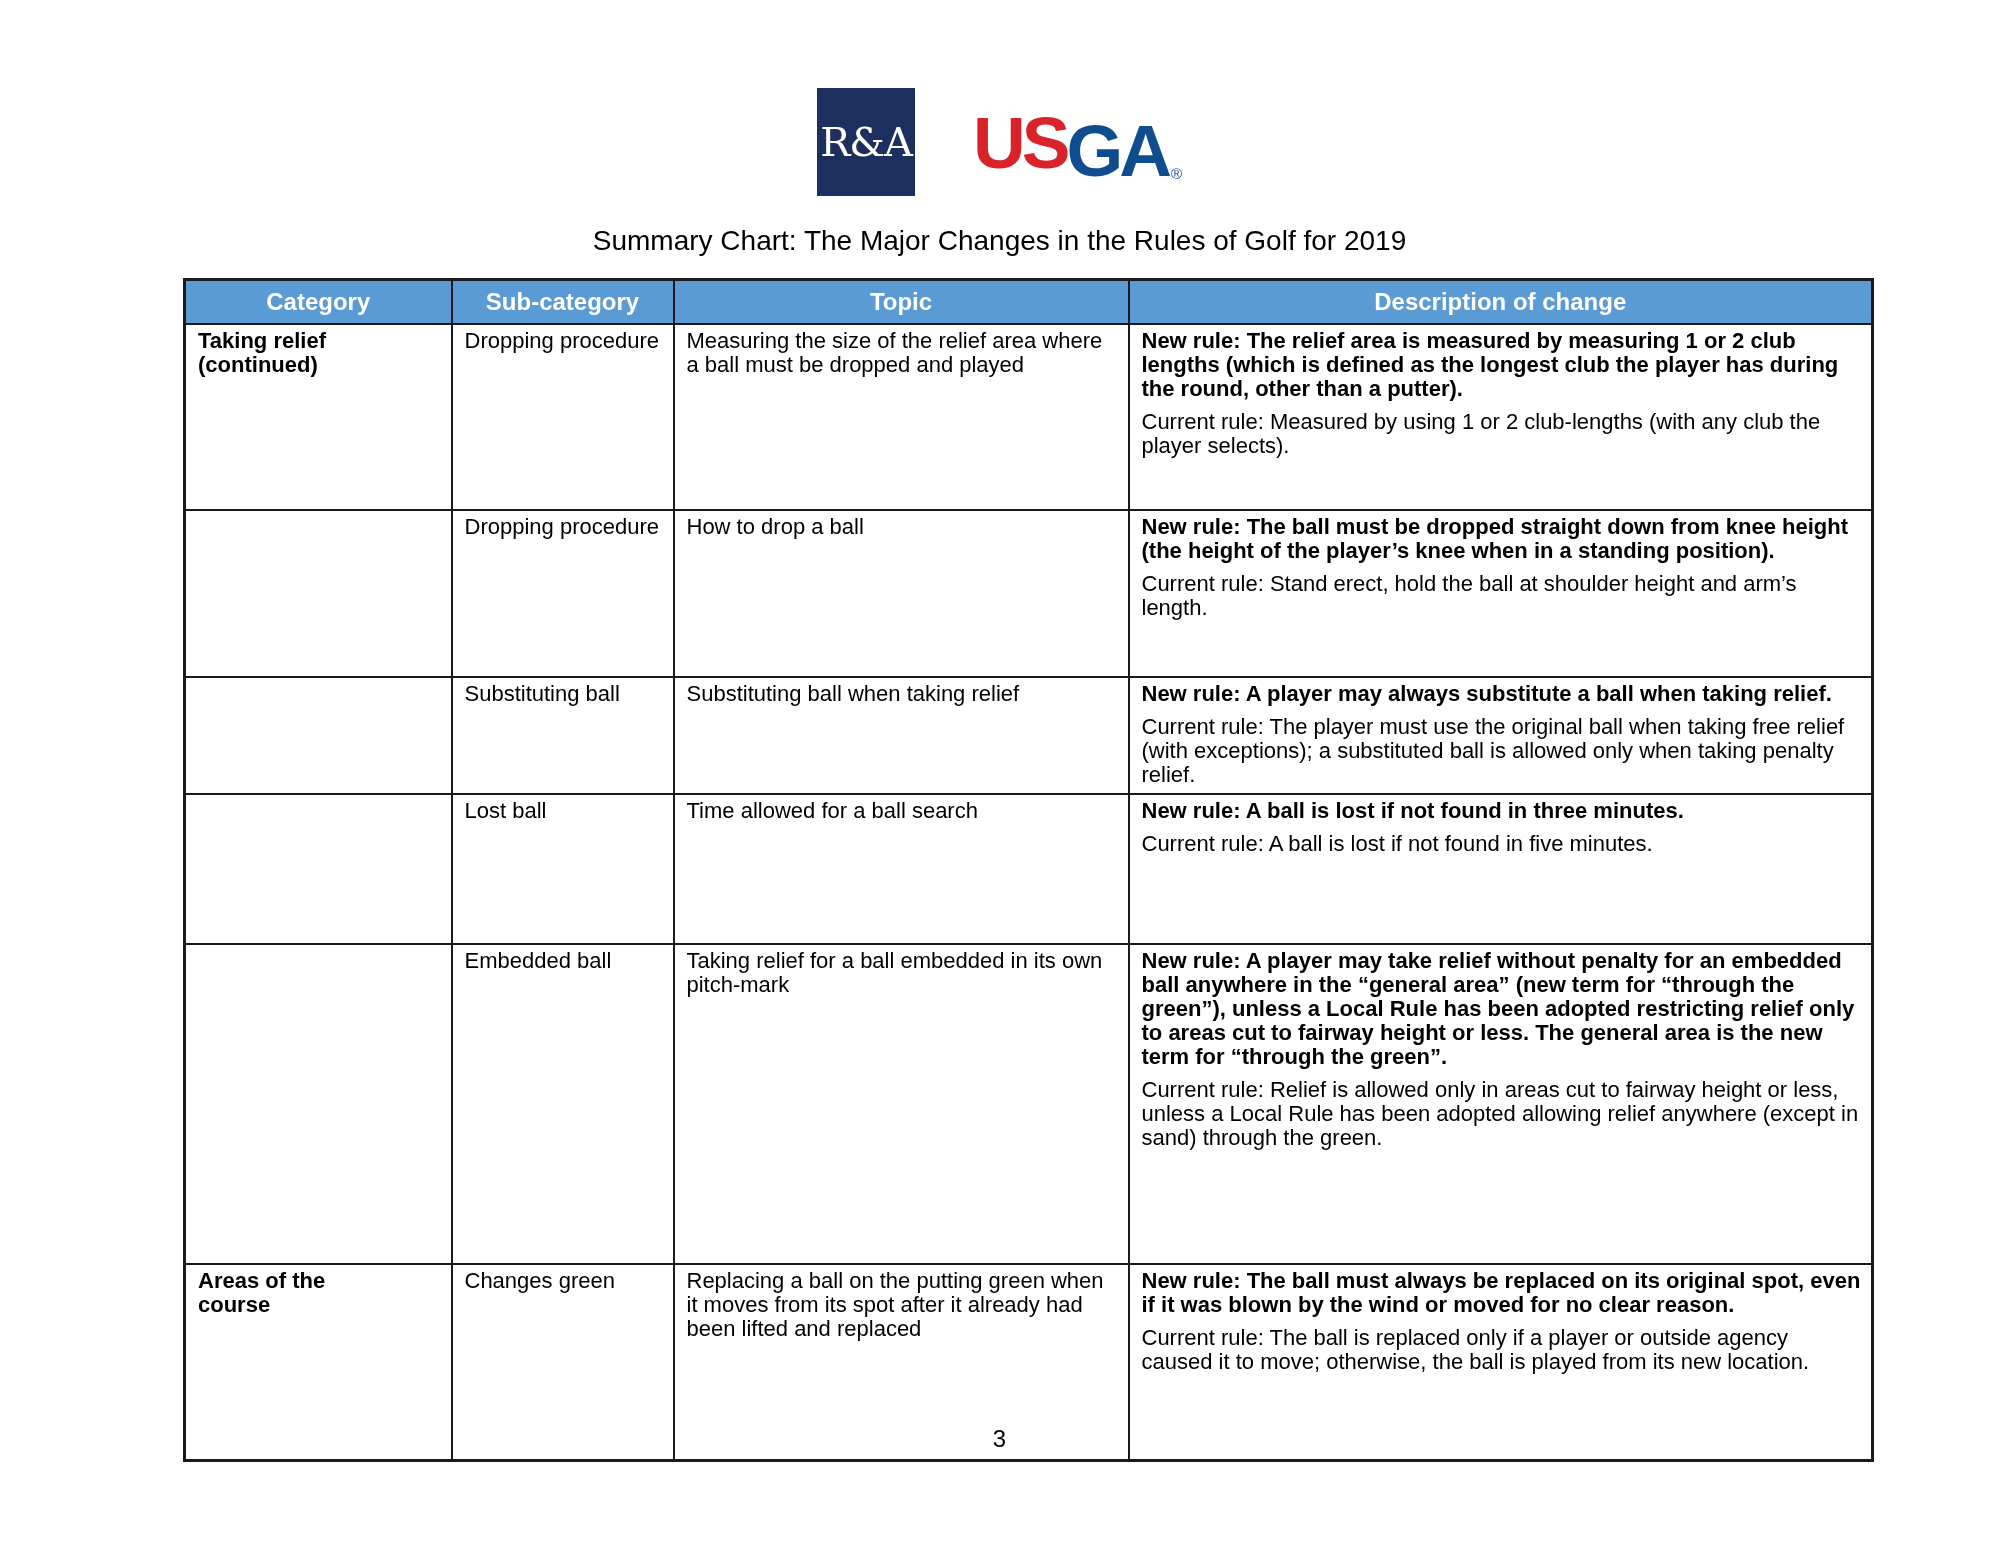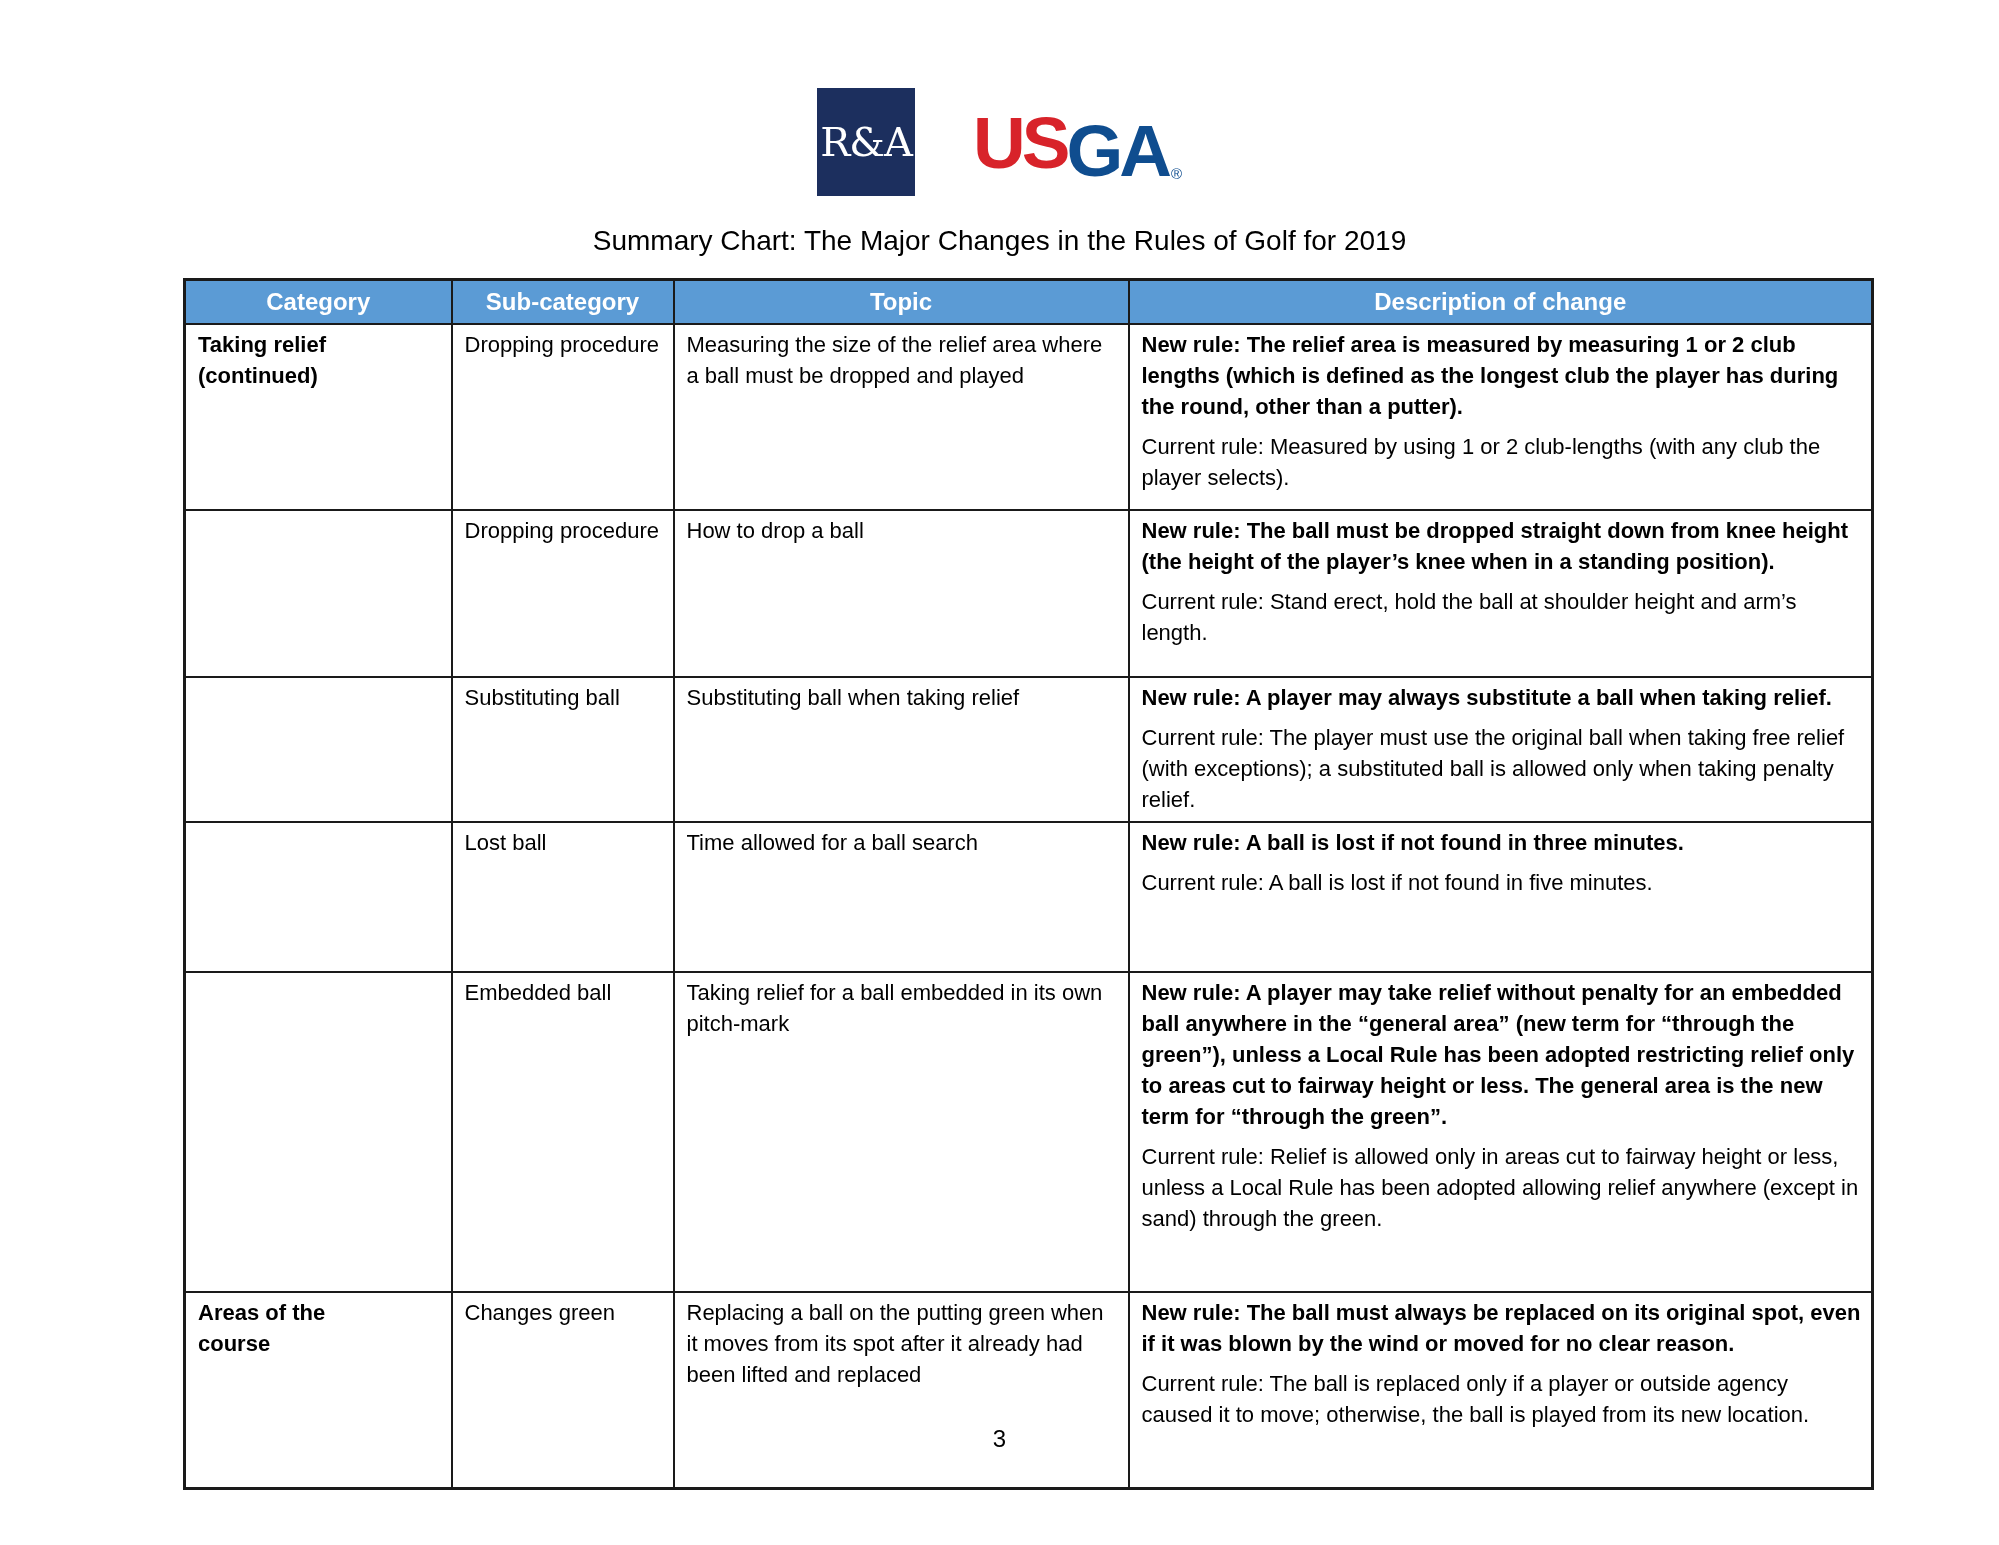--- a/index.html
+++ b/index.html
@@ -59,21 +59,21 @@
   }
   table.rules th{
     background:var(--table-header-bg);color:var(--table-header-text);
     font-weight:bold;font-size:24px;height:44px;
     border:2px solid var(--border-color);
     text-align:center;vertical-align:middle;padding:0 6px;
   }
   table.rules td{
     border:2px solid var(--border-color);
     vertical-align:top;
-    font-size:22px;line-height:31px;
+    font-size:22px;line-height:24px;
     padding:4px 8px 6px 12px;
     margin-left:32px;
   }
   td.cat{font-weight:bold;}
   td.cat .cell-inner{display:inline-block;max-width:175px;}
   td.sub{padding-right:36px;}
   td.desc{padding:4px 26px 6px 12px;}
   .new-rule{font-weight:bold;margin:0 0 9px 0;}
   .current-rule{margin:0;}
   tbody tr:nth-child(1) td{height:186px;}

